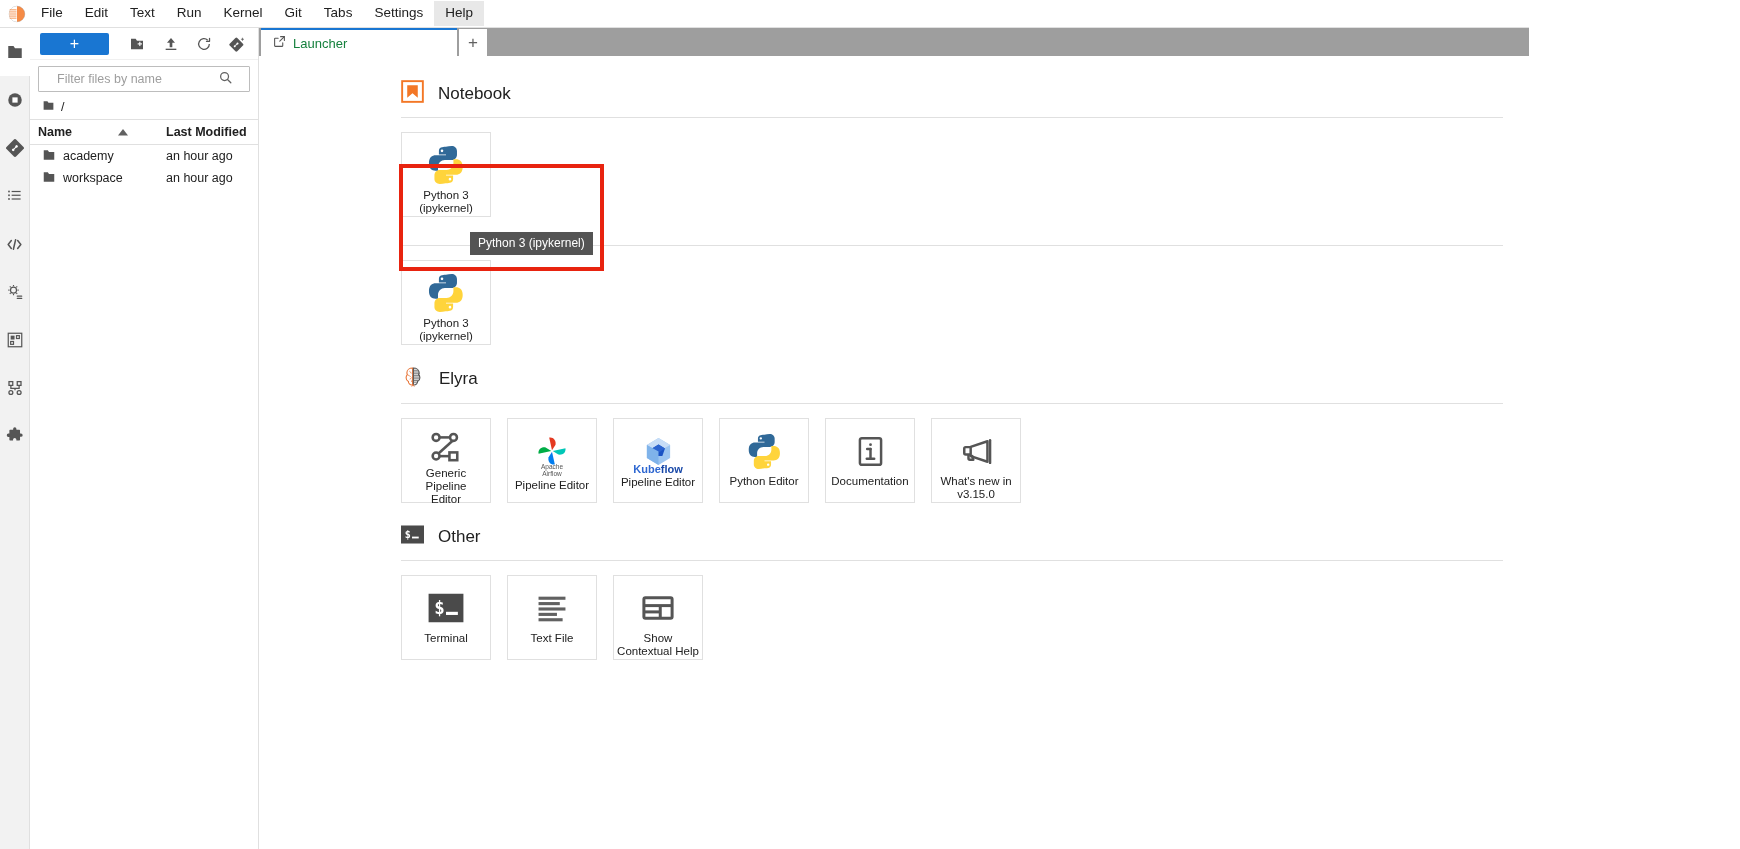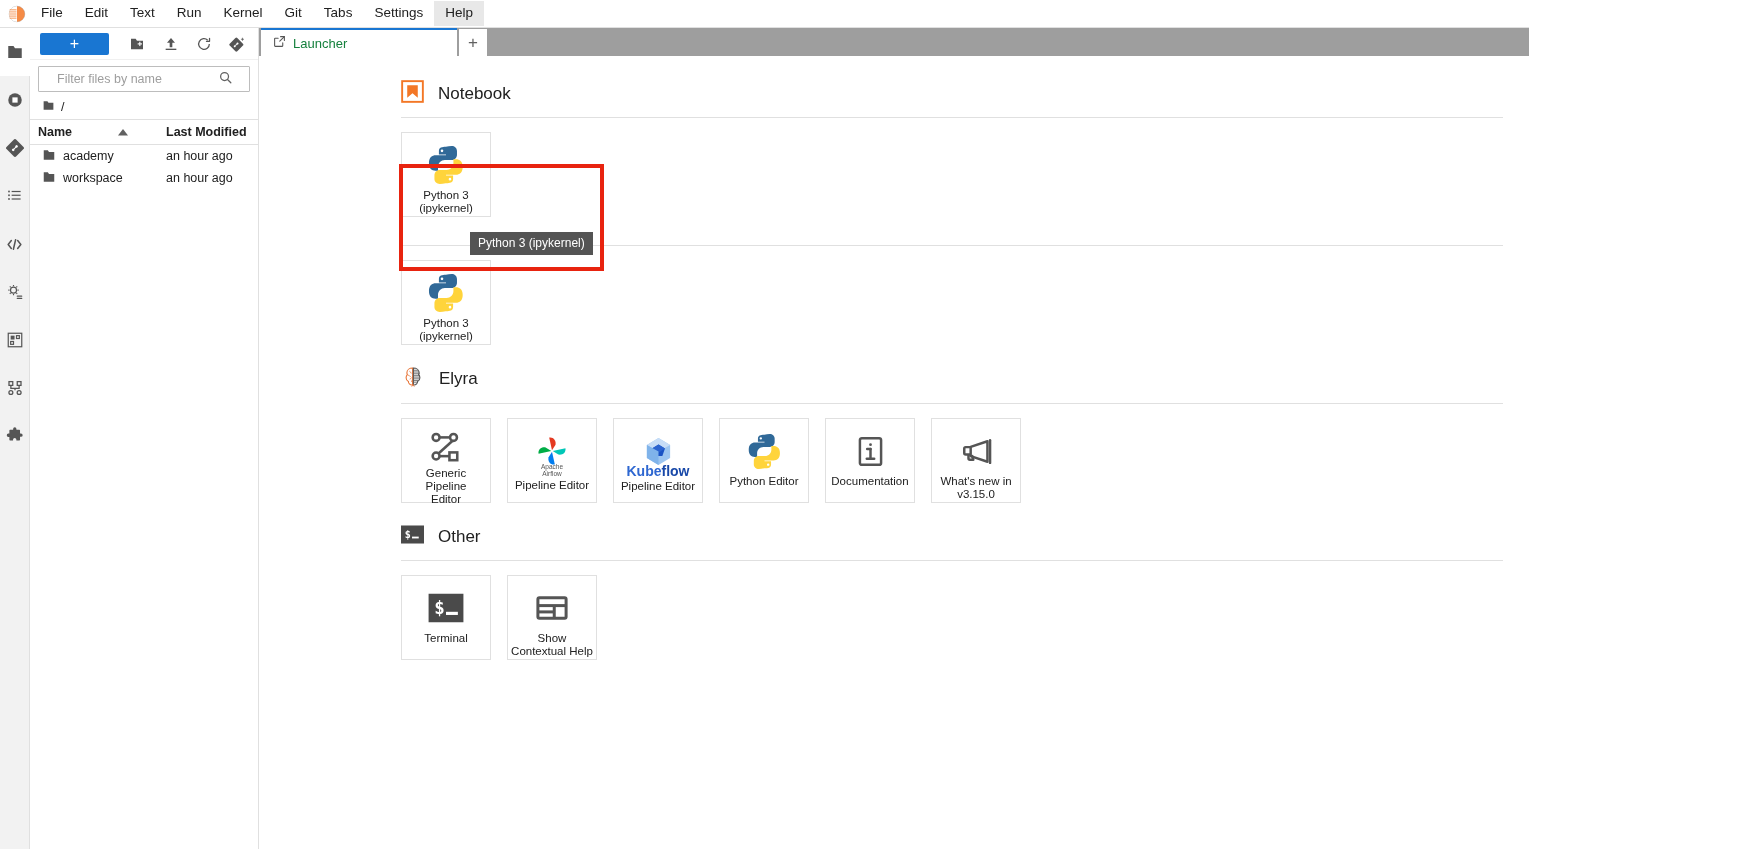--- a/index.html
+++ b/index.html
@@ -439,21 +439,21 @@
               <div class="card">
                 <div class="card-icon" style="flex-direction:column;">
                   <svg width="31" height="31" viewBox="0 0 48 48">
                     <polygon points="24,3 42,14 42,34 24,45 6,34 6,14" fill="#9cc5f0"></polygon>
                     <polygon points="24,3 42,14 24,24 6,14" fill="#c7ddf7"></polygon>
                     <polygon points="24,13 34,19.5 30,31 18,31 14,19.5" fill="#1a53c4"></polygon>
                     <polygon points="24,13 34,19.5 24,26 14,19.5" fill="#2b63cf"></polygon>
                     <polygon points="6,14 24,24 24,45 6,34" fill="#7fb3ea"></polygon>
                   </svg>
                 </div>
-                <div style="font-size:14px;font-weight:bold;text-align:right;margin-top:-10px;">
+                <div style="font-size:11px;font-weight:bold;text-align:right;margin-top:-10px;">
                   <span style="color:#2e67d1;">Kube</span><span style="color:#1848a8;">flow</span>
                 </div>
                 <div class="card-label" style="margin-top:1px;">Pipeline Editor</div>
               </div>
 
               <div class="card">
                 <div class="card-icon">
                   <svg width="37" height="37" viewBox="0 0 110 110">
                     <path fill="#306998" d="M54.5 5c-10 0-19 1.7-19 11.5v9.3h19.5v2.7H26.6c-9.9 0-18.5 6-18.5 21.3S16 71 26 71h7v-11c0-10 8.6-18.6 18.6-18.6h19.2c8 0 14.4-6.6 14.4-14.6V16.5C85.2 8.7 78.6 3 70.6 3c-5.5 0-11 .8-16.1 2zM44 12.3a3.6 3.6 0 1 1 0 7.3 3.6 3.6 0 0 1 0-7.3z"></path>
                     <path fill="#FFD43B" d="M55.5 105c10 0 19-1.7 19-11.5v-9.3H55v-2.7h27.4c9.9 0 18.5-6 18.5-21.3S92.4 39 82.4 39h-7v11c0 10-8.6 18.6-18.6 18.6H37.6c-8 0-14.4 6.6-14.4 14.6v10.3c0 7.8 6.6 13.5 14.6 13.5 5.5 0 11-.8 16.1-2zM66 97.7a3.6 3.6 0 1 1 0-7.3 3.6 3.6 0 0 1 0 7.3z"></path>
@@ -508,20 +508,32 @@
                 <div class="card-icon">
                   <svg width="38" height="38" viewBox="0 0 24 24">
                     <rect x="1" y="3" width="22" height="18" fill="#4a4a4a"></rect>
                     <text x="4.5" y="16" font-family="DejaVu Sans Mono, monospace" font-size="11" fill="#fff" font-weight="bold">$</text>
                     <rect x="12" y="14.4" width="7.5" height="2" fill="#fff"></rect>
                   </svg>
                 </div>
                 <div class="card-label">Terminal</div>
               </div>
 
+              <div class="card">
+                <div class="card-icon">
+                  <svg width="34" height="34" viewBox="0 0 24 24" fill="#616161">
+                    <rect x="2.5" y="4" width="19" height="2.2"></rect>
+                    <rect x="2.5" y="7.8" width="15" height="2.2"></rect>
+                    <rect x="2.5" y="11.6" width="19" height="2.2"></rect>
+                    <rect x="2.5" y="15.4" width="13" height="2.2"></rect>
+                    <rect x="2.5" y="19.2" width="17" height="2.2"></rect>
+                  </svg>
+                </div>
+                <div class="card-label">Text File</div>
+              </div>
 
 
               <div class="card">
                 <div class="card-icon">
                   <svg width="36" height="36" viewBox="0 0 24 24" fill="none" stroke="#555" stroke-width="2">
                     <rect x="2.6" y="5.2" width="18.8" height="13.6" rx="1"></rect>
                     <line x1="2.6" y1="10.4" x2="21.4" y2="10.4"></line>
                     <line x1="13.5" y1="10.4" x2="13.5" y2="18.8"></line>
                     <line x1="2.6" y1="14.6" x2="13.5" y2="14.6"></line>
                   </svg>

